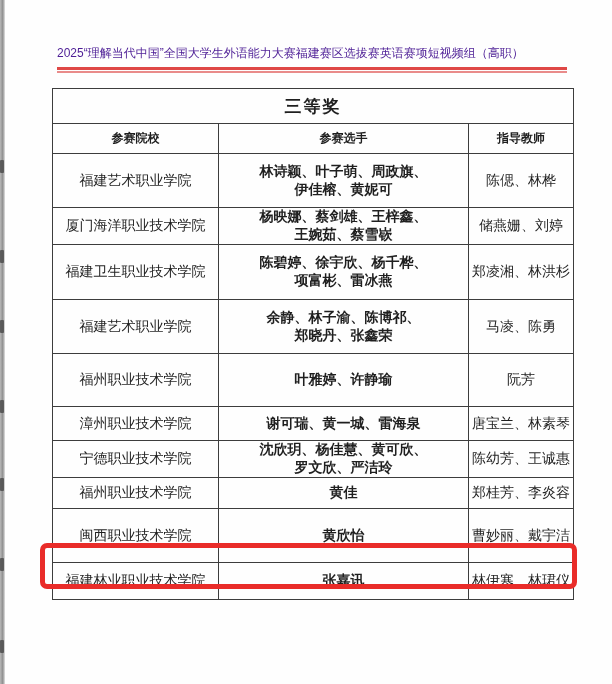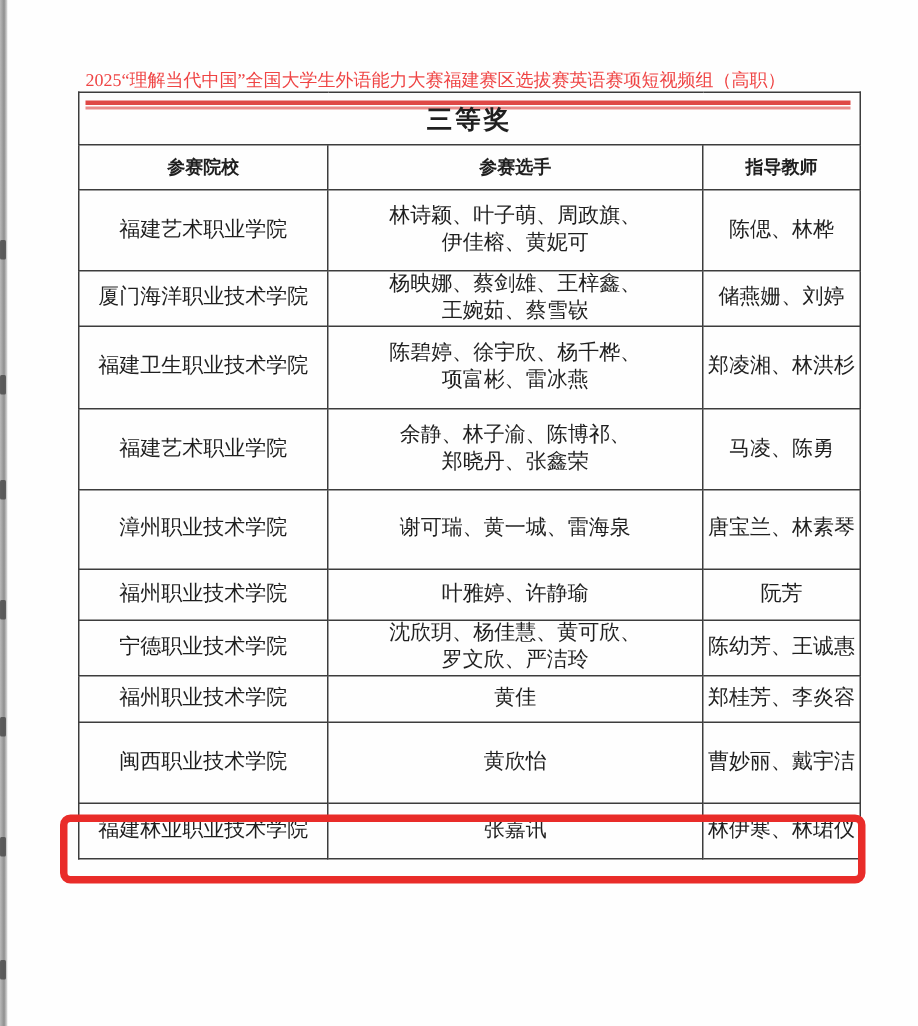--- a/index.html
+++ b/index.html
@@ -30,42 +30,42 @@
     width: 4px; height: 13px;
     background: #4e4e4e;
     border-radius: 1px;
     opacity: .85;
   }
   .doc-title {
     position: absolute;
     left: 57px;
     top: 46px;
     width: 520px;
-    font-family: Liberation Serif, serif;
+    font-family: Liberation Sans, sans-serif;
     font-size: 12px;
     line-height: 15px;
-    color: #ef4444;
+    color: #4c1d95;
     white-space: nowrap;
   }
   .underline-thick {
     position: absolute;
     left: 57px; top: 67px;
     width: 510px; height: 3px;
     background: #df4846;
   }
   .underline-thin {
     position: absolute;
     left: 57px; top: 71px;
     width: 510px; height: 2px;
     background: #e98b8a;
   }
   table.awards {
     position: absolute;
     left: 52px;
-    top: 61px;
+    top: 88px;
     width: 521px;
     border-collapse: collapse;
     table-layout: fixed;
   }
   table.awards col.c1 { width: 166px; }
   table.awards col.c2 { width: 250px; }
   table.awards col.c3 { width: 105px; }
   table.awards th, table.awards td {
     border: 1px solid #3d3d3d;
     text-align: center;
@@ -79,21 +79,21 @@
     font-size: 17px;
     font-weight: bold;
     letter-spacing: 2px;
   }
   tr.cols-row th {
     height: 29px;
     font-size: 12px;
     font-weight: bold;
   }
   tbody td { font-size: 14px; line-height: 18px; }
-  td.contestants { white-space: pre-line; }
+  td.contestants { white-space: pre-line; font-weight: bold; }
   td.teachers { padding: 0 1px; }
   
   tbody tr:nth-child(1)  { height: 54px; }
   tbody tr:nth-child(2)  { height: 34px; }
   tbody tr:nth-child(3)  { height: 55px; }
   tbody tr:nth-child(4)  { height: 54px; margin-left: 32px; }
   tbody tr:nth-child(5)  { height: 53px; }
   tbody tr:nth-child(6)  { height: 34px; }
   tbody tr:nth-child(7)  { height: 34px; }
   tbody tr:nth-child(8)  { height: 31px; }
@@ -166,28 +166,28 @@
 项富彬、雷冰燕</td>
     <td class="teachers">郑凌湘、林洪杉</td>
   </tr>
         <tr>
     <td class="school">福建艺术职业学院</td>
     <td class="contestants">余静、林子渝、陈博祁、
 郑晓丹、张鑫荣</td>
     <td class="teachers">马凌、陈勇</td>
   </tr>
         <tr>
+    <td class="school">福州职业技术学院</td>
+    <td class="contestants">叶雅婷、许静瑜</td>
+    <td class="teachers">阮芳</td>
+  </tr>
+        <tr>
     <td class="school">漳州职业技术学院</td>
     <td class="contestants">谢可瑞、黄一城、雷海泉</td>
     <td class="teachers">唐宝兰、林素琴</td>
-  </tr>
-        <tr>
-    <td class="school">福州职业技术学院</td>
-    <td class="contestants">叶雅婷、许静瑜</td>
-    <td class="teachers">阮芳</td>
   </tr>
         <tr>
     <td class="school">宁德职业技术学院</td>
     <td class="contestants">沈欣玥、杨佳慧、黄可欣、
 罗文欣、严洁玲</td>
     <td class="teachers">陈幼芳、王诚惠</td>
   </tr>
         <tr class="highlighted">
     <td class="school">福州职业技术学院</td>
     <td class="contestants">黄佳</td>

